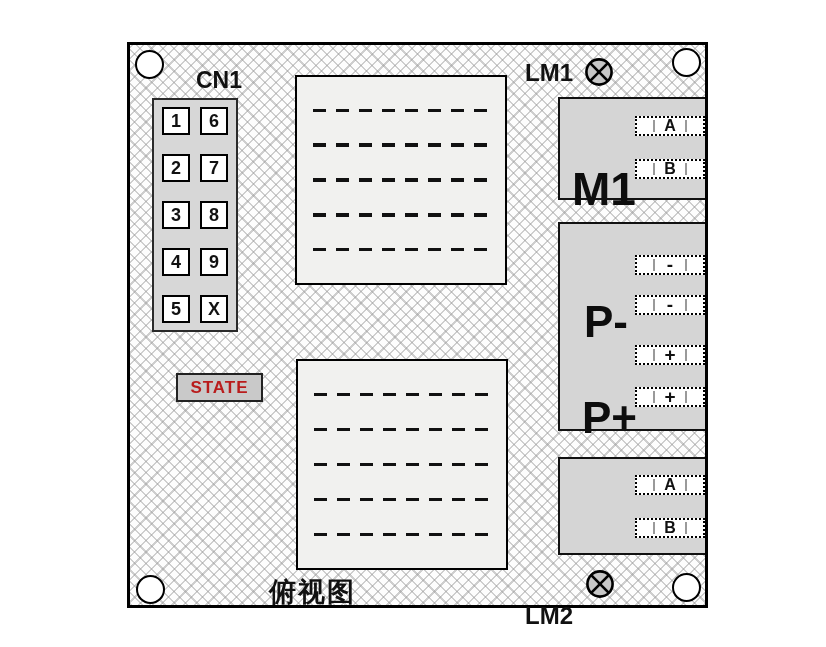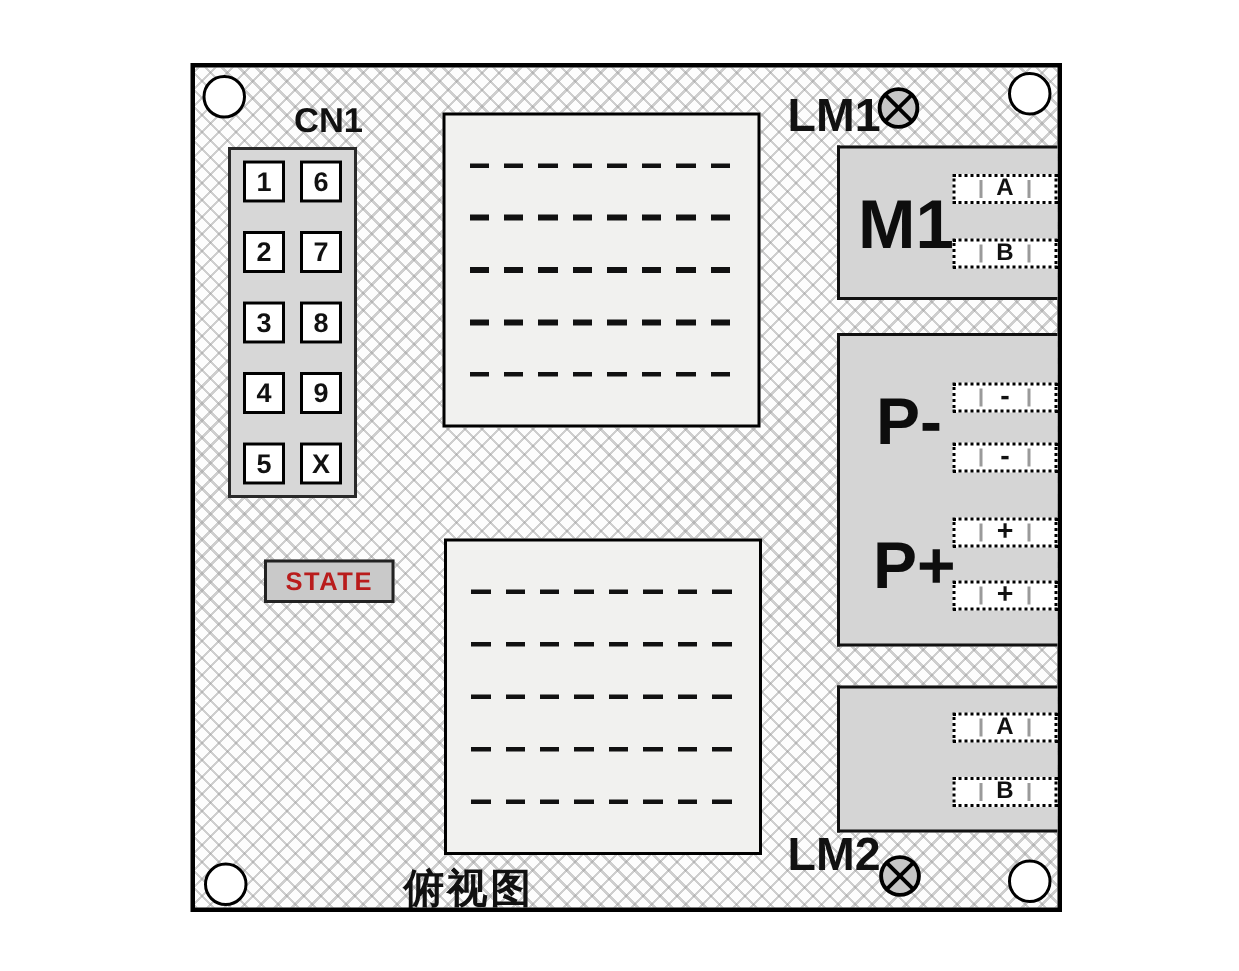--- a/index.html
+++ b/index.html
@@ -101,24 +101,24 @@
   .ic-area.top    { left: 165px; top: 30px;  height: 210px; }
   .ic-area.bottom { left: 166px; top: 314px; height: 211px; }
   .dashrow {
     width: 176px; height: 3.4px;
     background: repeating-linear-gradient(90deg, #111 0 13px, transparent 13px 23px);
   }
 
   
   .lm-label {
     position: absolute;
-    font-weight: bold; font-size: 31px;
+    font-weight: bold; font-size: 24px;
   }
   .lm1-label { left: 395px; top: 14px; }
-  .lm2-label { left: 395px; top: 507px; }
+  .lm2-label { left: 395px; top: 557px; }
   .lamp { position: absolute; width: 30px; height: 30px; }
   .lamp.lm1 { left: 454px; top: 12px; }
   .lamp.lm2 { left: 455px; top: 524px; }
 
   
   .block {
     position: absolute;
     left: 428px; right: 0;
     background: #d5d5d5;
     border: 2.6px solid #111;
@@ -127,20 +127,21 @@
   }
   .block.m1 { top: 52px;  height: 103px; }
   .block.pw { top: 177px; height: 209px; }
   .block.m2 { top: 412px; height: 98px; }
 
   .block-label {
     position: absolute;
     font-weight: bold;
     line-height: 1;
     color: #0d0d0d;
+    margin-top: 40px;
   }
   .m1-label { left: 12px; top: 27px; font-size: 46px; }
   .m2-label { left: 14px; top: 25px; font-size: 46px; }
   .pminus-label { left: 24px; top: 36px;  font-size: 44px; }
   .pplus-label  { left: 22px; top: 132px; font-size: 44px; }
 
   .terminal {
     position: absolute;
     right: 0;
     width: 70px; height: 20px;

